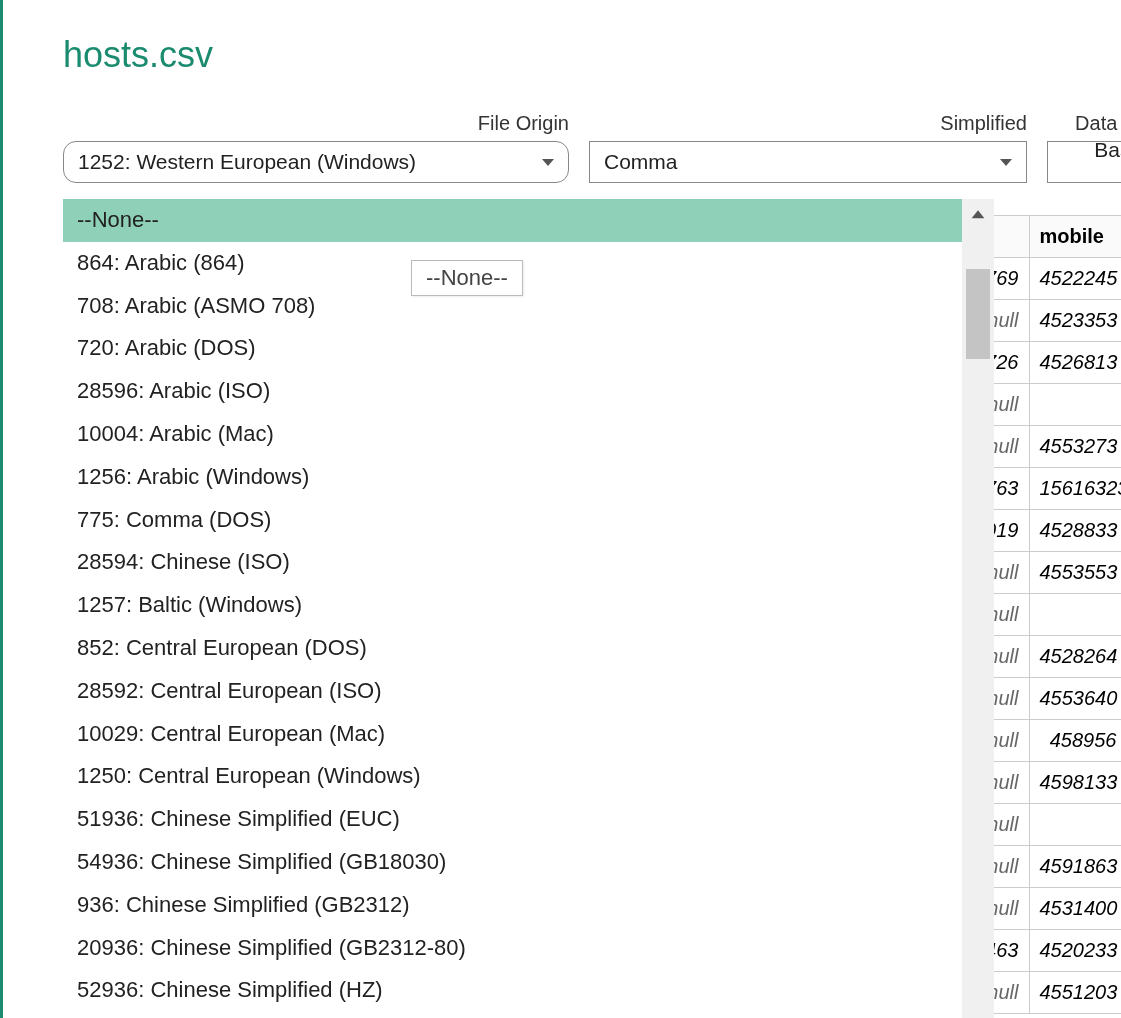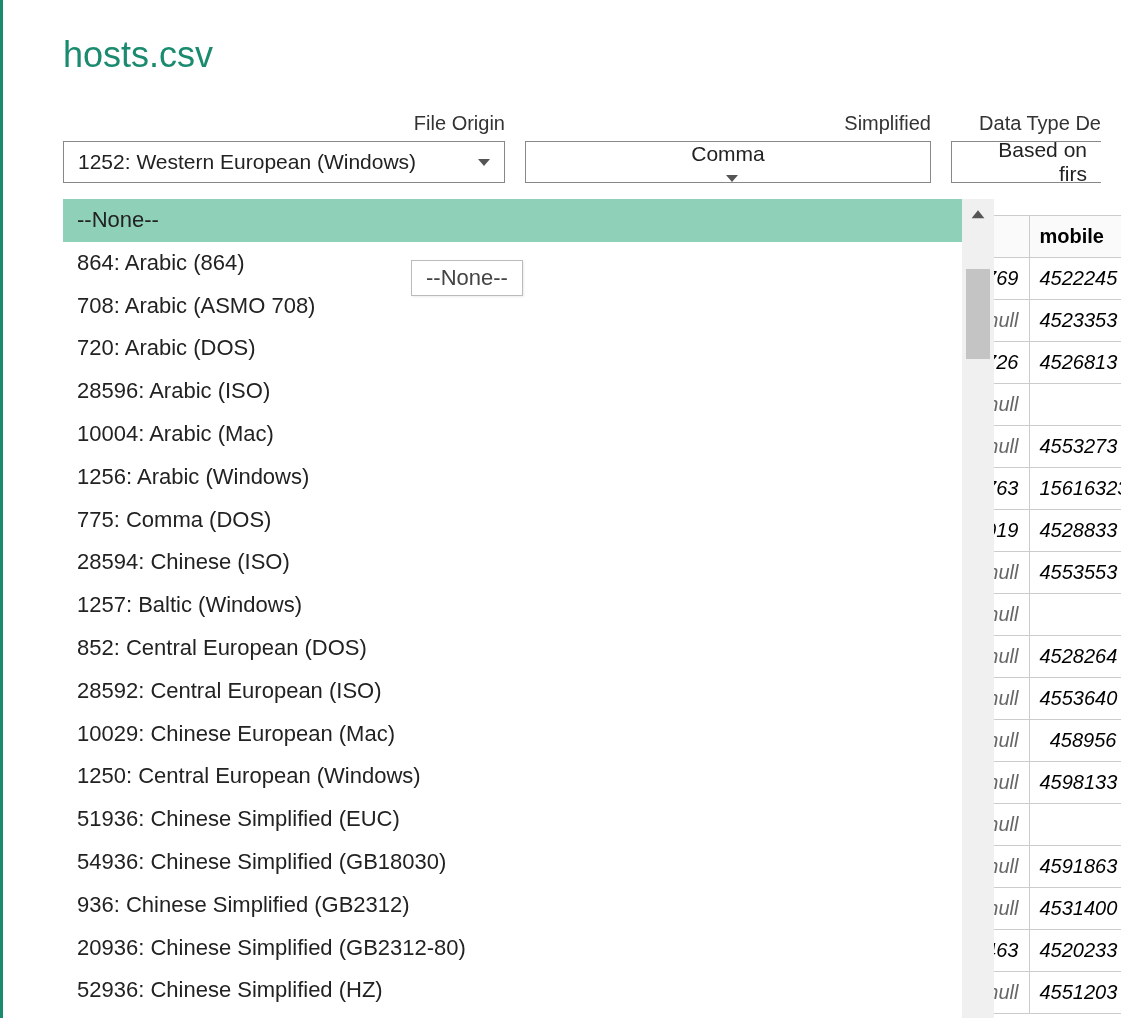--- a/index.html
+++ b/index.html
@@ -43,22 +43,22 @@
       color: #222;
       position: relative;
     }
     .select-box .caret {
       width: 0; height: 0;
       border-left: 6px solid transparent;
       border-right: 6px solid transparent;
       border-top: 7px solid #555;
       margin-left: 8px;
     }
-    .fo-box { width: 442px; }
-    .delim-box { width: 406px; flex-direction: column; }
+    .fo-box { width: 506px; border-radius: 13px; }
+    .delim-box { width: 438px; }
     .dtype-box { width: 150px; border-right: none; }
 
     
     .dropdown {
       position: absolute;
       left: 60px;
       top: 199px;
       width: 900px;
       background: #fff;
       z-index: 50;
@@ -305,21 +305,21 @@
     <div class="dd-item">708: Arabic (ASMO 708)</div>
     <div class="dd-item">720: Arabic (DOS)</div>
     <div class="dd-item">28596: Arabic (ISO)</div>
     <div class="dd-item">10004: Arabic (Mac)</div>
     <div class="dd-item">1256: Arabic (Windows)</div>
     <div class="dd-item">775: Comma (DOS)</div>
     <div class="dd-item">28594: Chinese (ISO)</div>
     <div class="dd-item">1257: Baltic (Windows)</div>
     <div class="dd-item">852: Central European (DOS)</div>
     <div class="dd-item">28592: Central European (ISO)</div>
-    <div class="dd-item">10029: Chinese European (Mac)</div>
+    <div class="dd-item">10029: Central European (Mac)</div>
     <div class="dd-item">1250: Central European (Windows)</div>
     <div class="dd-item">51936: Chinese Simplified (EUC)</div>
     <div class="dd-item">54936: Chinese Simplified (GB18030)</div>
     <div class="dd-item">936: Chinese Simplified (GB2312)</div>
     <div class="dd-item">20936: Chinese Simplified (GB2312-80)</div>
     <div class="dd-item">52936: Chinese Simplified (HZ)</div>
     <div class="dd-item">50227: Chinese Simplified (ISO-2022)</div>
   </div>
 
 <div class="tooltip">--None--</div>

